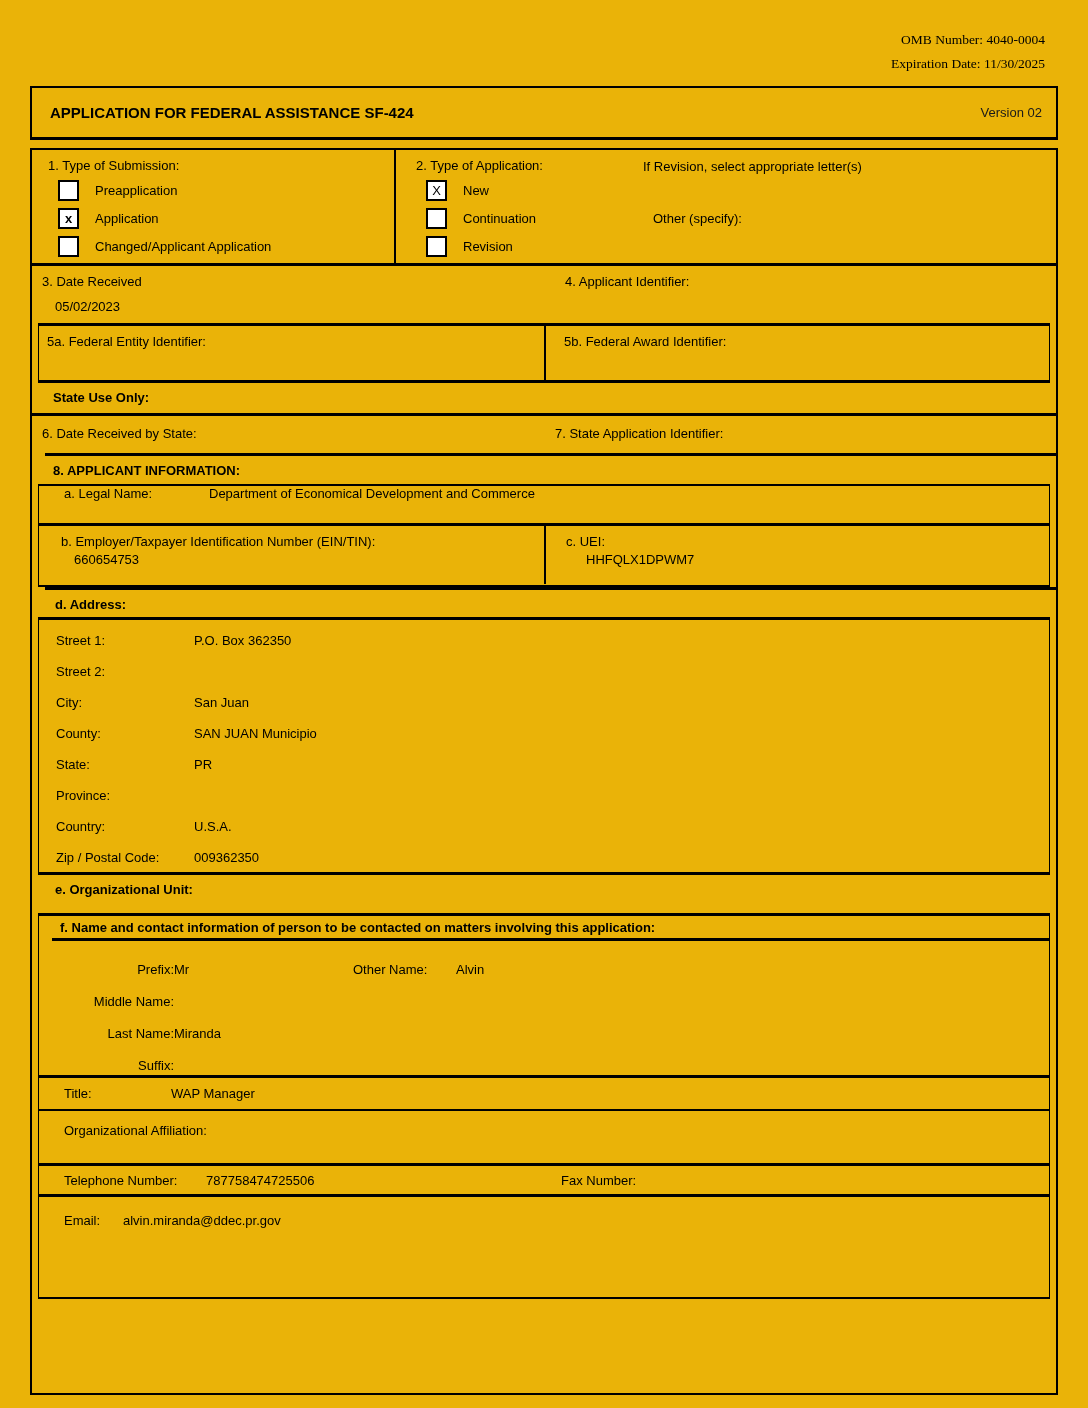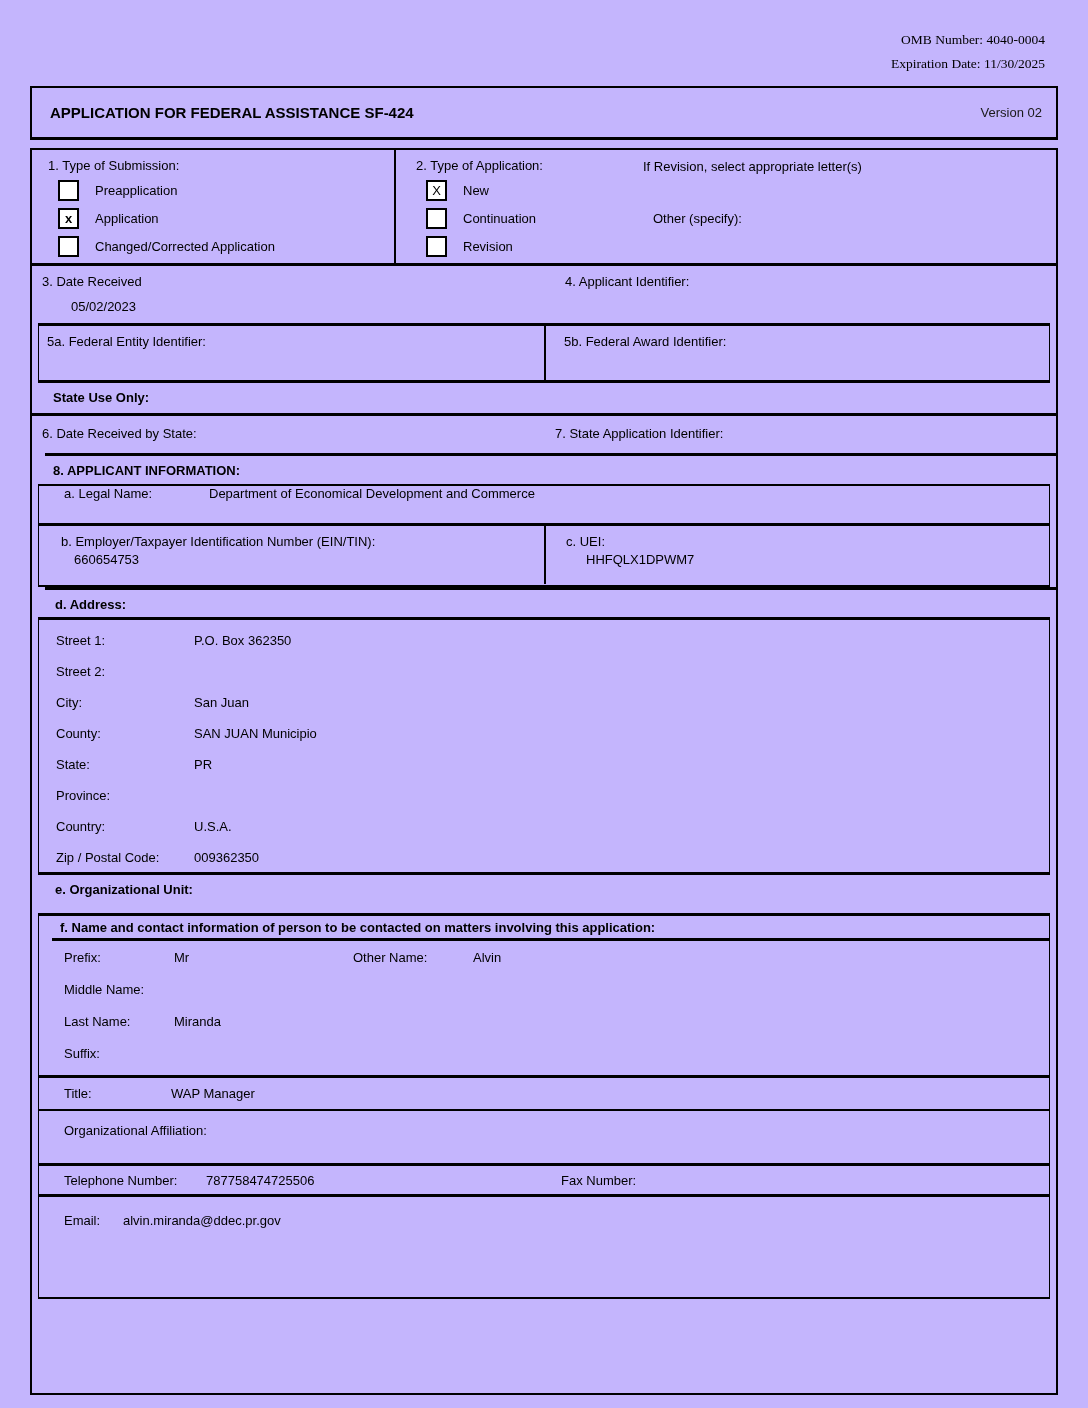--- a/index.html
+++ b/index.html
@@ -1,17 +1,17 @@
 <!DOCTYPE html>
 <html><head>
 <meta charset="utf-8">
 <style>
   * { margin:0; padding:0; box-sizing:border-box; }
   html,body { background:#fff; }
-  .page { position:relative; width:1088px; height:1408px; background:#c4b5fd; color:#000;
+  .page { position:relative; width:1088px; height:1408px; background:#eab308; color:#000;
           font-family:"Liberation Sans", sans-serif; font-size:13px; overflow:hidden; }
 
   
   .omb { position:absolute; top:28px; right:43px; text-align:right;
          font-family:"Liberation Serif", serif; font-size:13.5px; line-height:24px; }
 
   
   .titlebox { position:absolute; left:30px; top:86px; width:1028px; height:54px;
               border:2px solid #000; border-bottom-width:3px;
               display:flex; align-items:center; justify-content:space-between;
@@ -68,21 +68,21 @@
   .addr-row .lab { width:138px; }
 
   
   .ddbox { height:65px; display:flex; }
   .dd-l { width:507px; border-right:2px solid #000; padding:10px 0 0 19px; }
   .dd-r { flex:1; padding:10px 0 0 10px; }
 
   
   .fwrap { margin-top:8px; border-bottom-width:2px; }
   .fhdr { height:25px; border-bottom:3px solid #000; padding:4px 0 0 8px; }
-  .names { height:137px; border-bottom:3px solid #000; padding-top:0; }
+  .names { height:137px; border-bottom:3px solid #000; padding-top:12px;text-align:right; }
   .n-row { height:32px; display:flex; align-items:center; padding-left:25px; position:relative; }
   .n-row .lab { width:110px; }
   .titlerow { height:33px; border-bottom:2px solid #000; display:flex; align-items:center; padding-left:25px; }
   .titlerow .lab { width:107px; }
   .orgaff { height:55px; border-bottom:3px solid #000; padding:12px 0 0 25px; }
   .phonerow { height:31px; border-bottom:3px solid #000; display:flex; align-items:center;
               padding-left:25px; position:relative; }
   .phonerow .lab { width:142px; }
   .emailrow { height:100px; display:flex; padding:16px 0 0 25px; }
   .emailrow .lab { width:59px; }
@@ -116,21 +116,21 @@
         <div class="cbrow">
           <span class="cb">
               <span class="mk heavy">x</span>
             </span>
           <span class="cblabel">Application</span>
         </div>
         <div class="cbrow">
           <span class="cb">
               <span class="mk"></span>
             </span>
-          <span class="cblabel">Changed/Corrected Application</span>
+          <span class="cblabel">Changed/Applicant Application</span>
         </div>
       </div>
       <div class="sub-right">
         <div>2. Type of Application:</div>
         <span class="abs" style="left:247px; top:9px;">If Revision, select appropriate letter(s)</span>
         <div class="cbrow">
           <span class="cb">
               <span class="mk">X</span>
             </span>
           <span class="cblabel">New</span>
@@ -146,21 +146,21 @@
           <span class="cb">
               <span class="mk"></span>
             </span>
           <span class="cblabel">Revision</span>
         </div>
       </div>
     </div>
 
     <div class="row34 b-top3">
       <span class="abs" style="left:10px; top:8px;">3. Date Received</span>
-      <span class="abs" style="left:39px; top:33px;">05/02/2023</span>
+      <span class="abs" style="left:23px; top:33px;">05/02/2023</span>
       <span class="abs" style="left:533px; top:8px;">4. Applicant Identifier:</span>
       <span class="abs" style="left:553px; top:33px;"></span>
     </div>
 
     <div class="inset row5">
       <div class="cell-l" style="padding:8px 0 0 8px;">
         <div>5a. Federal Entity Identifier:</div>
         <div class="val2" style="margin-left:16px;"></div>
       </div>
       <div class="cell-r" style="padding:8px 0 0 18px;">
@@ -233,21 +233,21 @@
     <div class="rowhdr bold" style="height:30px; padding-left:10px;">e. Organizational Unit:</div>
 
     <div class="inset fwrap">
       <div class="fhdr bold">f. Name and contact information of person to be contacted on matters involving this application:</div>
 
       <div class="names">
         <div class="n-row">
           <span class="lab">Prefix:</span>
           <span>Mr</span>
           <span class="abs" style="left:314px;">Other Name:</span>
-          <span class="abs" style="left:434px;">Alvin</span>
+          <span class="abs" style="left:417px;">Alvin</span>
         </div>
         <div class="n-row">
           <span class="lab">Middle Name:</span>
           <span></span>
         </div>
         <div class="n-row">
           <span class="lab">Last Name:</span>
           <span>Miranda</span>
         </div>
         <div class="n-row">

